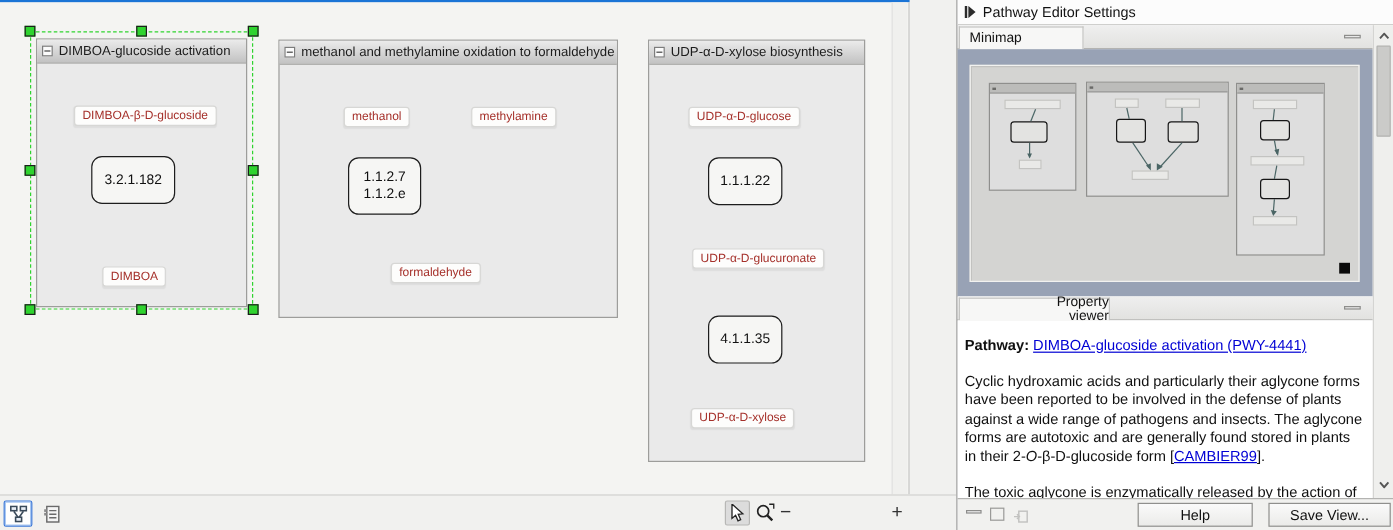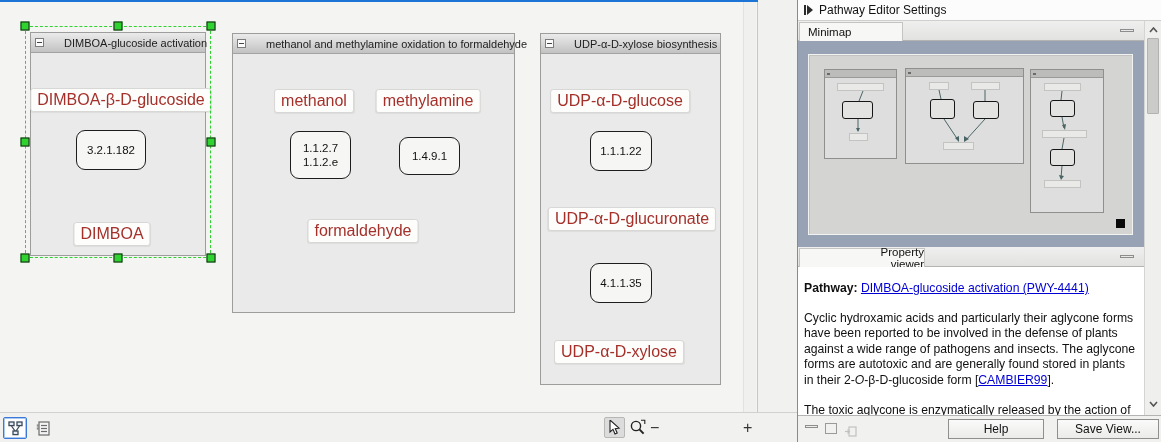--- a/index.html
+++ b/index.html
@@ -9,27 +9,27 @@
     font-family:"Liberation Sans",sans-serif;background:#f1f1ef;color:#111;
     -webkit-font-smoothing:antialiased;
   }
   
   .topline{position:absolute;left:0;top:0;width:758px;height:2px;background:var(--top-line-blue,#1b74d6);}
   .canvas{position:absolute;left:0;top:2px;width:758px;height:410px;background:#f4f4f2;border-right:1px solid #c6c6c4;}
   .vscroll-track{position:absolute;right:1px;top:0;width:13px;height:410px;background:#f0f0ee;border-left:1px solid #e2e2e0;}
   .arrow-layer{position:absolute;left:0;top:0;pointer-events:none;}
   
   .pw{position:absolute;background:#eaeaea;border:1px solid #9d9d9b;}
-  .pw-head{height:20px;display:flex;align-items:center;gap:20px;padding:0 4px;
+  .pw-head{height:20px;display:flex;align-items:center;gap:5px;padding:0 4px;
     background:linear-gradient(#ebebeb,#c2c2c2);border-bottom:1px solid #a3a3a1;
     font-size:11px;color:#1c1c1c;white-space:nowrap;}
   .minusbox{width:9px;height:9px;background:#fbfbfb;border:1px solid #7c7c7c;position:relative;flex:0 0 auto;}
   .minusbox::after{content:"";position:absolute;left:1px;right:1px;top:3px;height:1px;background:#444;}
   .met{position:absolute;transform:translateX(-50%);background:#fdfdfc;border:1px solid #d7d7d5;border-radius:3px;
-    padding:2px 6px;font-size:16px;color:var(--metabolite-red,#a5302a);white-space:nowrap;box-shadow:0 1px 1px rgba(0,0,0,.06);}
+    padding:2px 6px;font-size:10px;color:var(--metabolite-red,#a5302a);white-space:nowrap;box-shadow:0 1px 1px rgba(0,0,0,.06);}
   .enz{position:absolute;background:#f6f6f4;border:1.5px solid #1d1d1d;border-radius:9px;
     display:flex;flex-direction:column;align-items:center;justify-content:center;
     font-size:11.5px;color:#111;line-height:14px;}
   
   .sel-rect{position:absolute;border:1px dashed var(--selection-green,#2fd32f);pointer-events:none;}
   .handle{position:absolute;width:9px;height:9px;background:var(--selection-green,#2fd32f);
     border:1px solid #1d1d1d;transform:translate(-50%,-50%);}
   
   .bottombar{position:absolute;left:0;top:412px;width:797px;height:30px;background:#f1f1ef;border-top:1px solid #d1d1cf;}
   .viewbtn{position:absolute;top:4px;width:24px;height:22px;display:flex;align-items:center;justify-content:center;border-radius:2px;}
@@ -101,32 +101,31 @@
     <div class="pw" style="left:30px;top:30px;width:176px;height:224px;">
       <div class="pw-head">
         <span class="minusbox"></span>
         <span>DIMBOA-glucoside activation</span>
       </div>
       <div class="met" style="left:90px;top:55px;">DIMBOA-β-D-glucoside</div>
       <div class="enz" style="left:45px;top:97px;width:70px;height:40px;">3.2.1.182</div>
       <div class="met" style="left:81px;top:189px;">DIMBOA</div>
     </div>
 
-    <div class="pw" style="left:232px;top:31px;width:283px;height:280px;">
+    <div class="pw" style="left:232px;top:31px;width:283px;height:232px;">
       <div class="pw-head">
         <span class="minusbox"></span>
         <span>methanol and methylamine oxidation to formaldehyde</span>
       </div>
       <div class="met" style="left:81px;top:55px;">methanol</div>
       <div class="met" style="left:195px;top:55px;">methylamine</div>
       <div class="enz" style="left:57px;top:97px;width:61px;height:48px;">
         <span>1.1.2.7</span>
         <span>1.1.2.e</span>
       </div>
-      <div class="enz" style="left:166px;top:103px;width:61px;height:38px;">1.4.9.1</div>
       <div class="met" style="left:130px;top:185px;">formaldehyde</div>
     </div>
 
     <div class="pw" style="left:540px;top:31px;width:181px;height:352px;">
       <div class="pw-head">
         <span class="minusbox"></span>
         <span>UDP-α-D-xylose biosynthesis</span>
       </div>
       <div class="met" style="left:79px;top:55px;">UDP-α-D-glucose</div>
       <div class="enz" style="left:49px;top:97px;width:62px;height:40px;">1.1.1.22</div>

